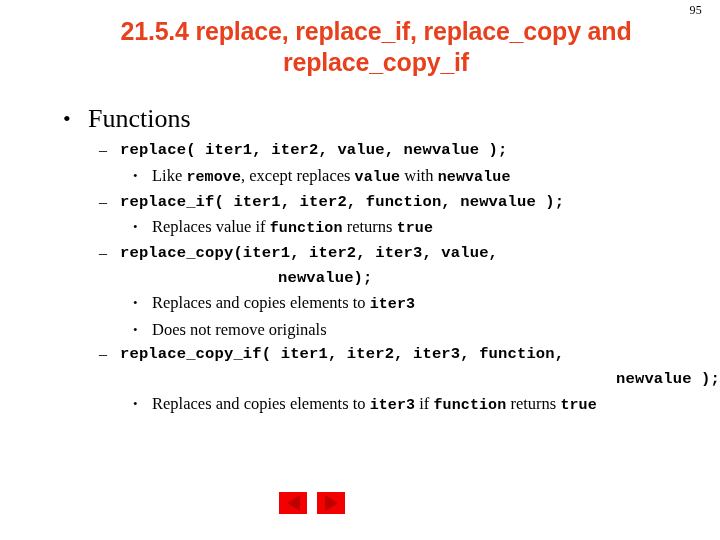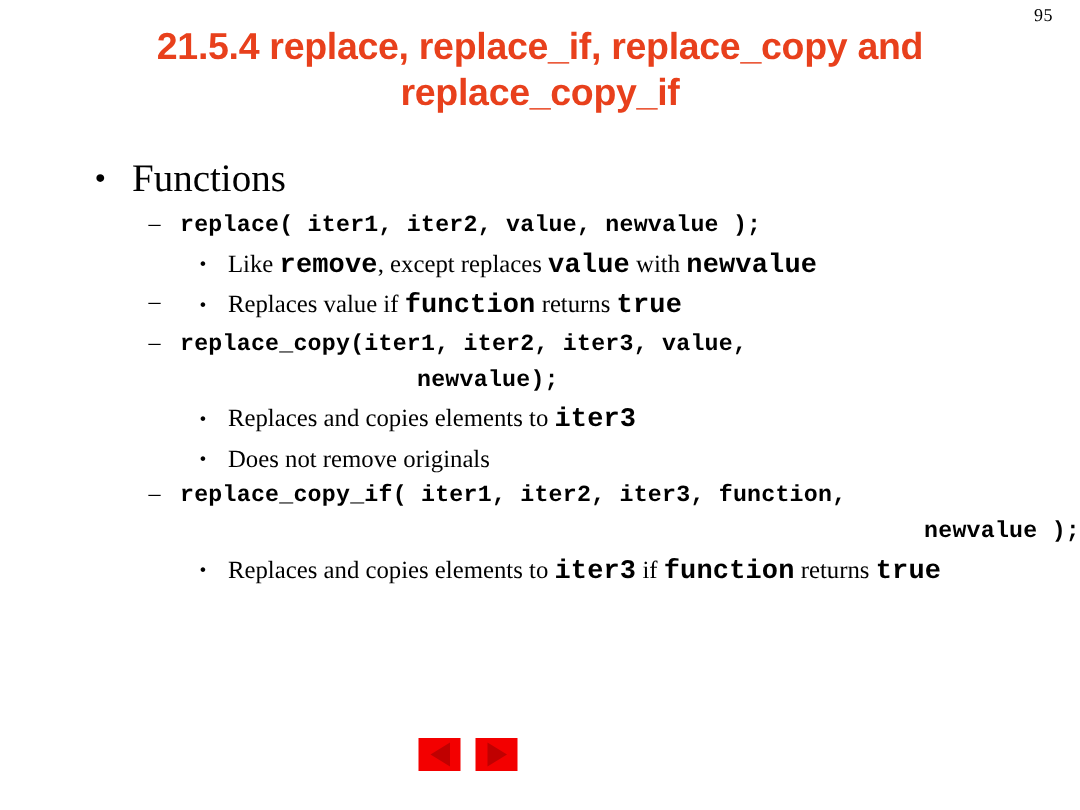--- a/index.html
+++ b/index.html
@@ -29,21 +29,21 @@
     font-family: "Liberation Serif", serif;
     font-size: 12px;
     color: #000000;
     letter-spacing: 0.3px;
   }
 
   
   .title-block {
     position: absolute;
     top: 16px;
-    left: 60px;
+    left: 76px;
     width: 600px;
     text-align: center;
     font-family: "Liberation Sans", sans-serif;
     font-weight: bold;
     font-size: 25px;
     line-height: 31px;
     color: #E8401C;
     letter-spacing: -0.2px;
   }
   .title-line { display: block; white-space: nowrap; }
@@ -119,21 +119,21 @@
   .lvl3 .dot3 {
     position: absolute;
     left: 133px;
     top: 0;
     font-size: 13px;
     line-height: 25px;
   }
   .code {
     font-family: "Liberation Mono", monospace;
     font-weight: bold;
-    font-size: 18px;
+    font-size: 15px;
     letter-spacing: 0.1px;
   }
 
   
   .footer-copy {
     position: absolute;
     left: 26px;
     bottom: 10px;
     font-family: "Liberation Serif", serif;
     font-size: 11.5px;
@@ -180,21 +180,21 @@
   <div class="body-block">
 
     <div class="lvl1">
       <span class="dot">•</span>
       <span>Functions</span>
     </div>
 
     <div id="items-host">
         <div class="lvl2"><span class="dash">–</span><span>replace( iter1, iter2, value, newvalue );</span></div>
         <div class="lvl3"><span class="dot3">•</span><span>Like </span><span class="code">remove</span><span>, except replaces </span><span class="code">value</span><span> with </span><span class="code">newvalue</span></div>
-        <div class="lvl2"><span class="dash">–</span></div>
+        <div class="lvl2"><span class="dash">–</span><span>replace_if( iter1, iter2, function, newvalue );</span></div>
         <div class="lvl3"><span class="dot3">•</span><span>Replaces value if </span><span class="code">function</span><span> returns </span><span class="code">true</span></div>
         <div class="lvl2"><span class="dash">–</span><span>replace_copy(iter1, iter2, iter3, value,</span></div>
         <div class="lvl2-cont cont-a">newvalue);</div>
         <div class="lvl3"><span class="dot3">•</span><span>Replaces and copies elements to </span><span class="code">iter3</span></div>
         <div class="lvl3"><span class="dot3">•</span><span>Does not remove originals</span></div>
         <div class="lvl2"><span class="dash">–</span><span>replace_copy_if( iter1, iter2, iter3, function,</span></div>
         <div class="lvl2-cont cont-b">newvalue );</div>
         <div class="lvl3"><span class="dot3">•</span><span>Replaces and copies elements to </span><span class="code">iter3</span><span> if </span><span class="code">function</span><span> returns </span><span class="code">true</span></div>
       </div>
 

